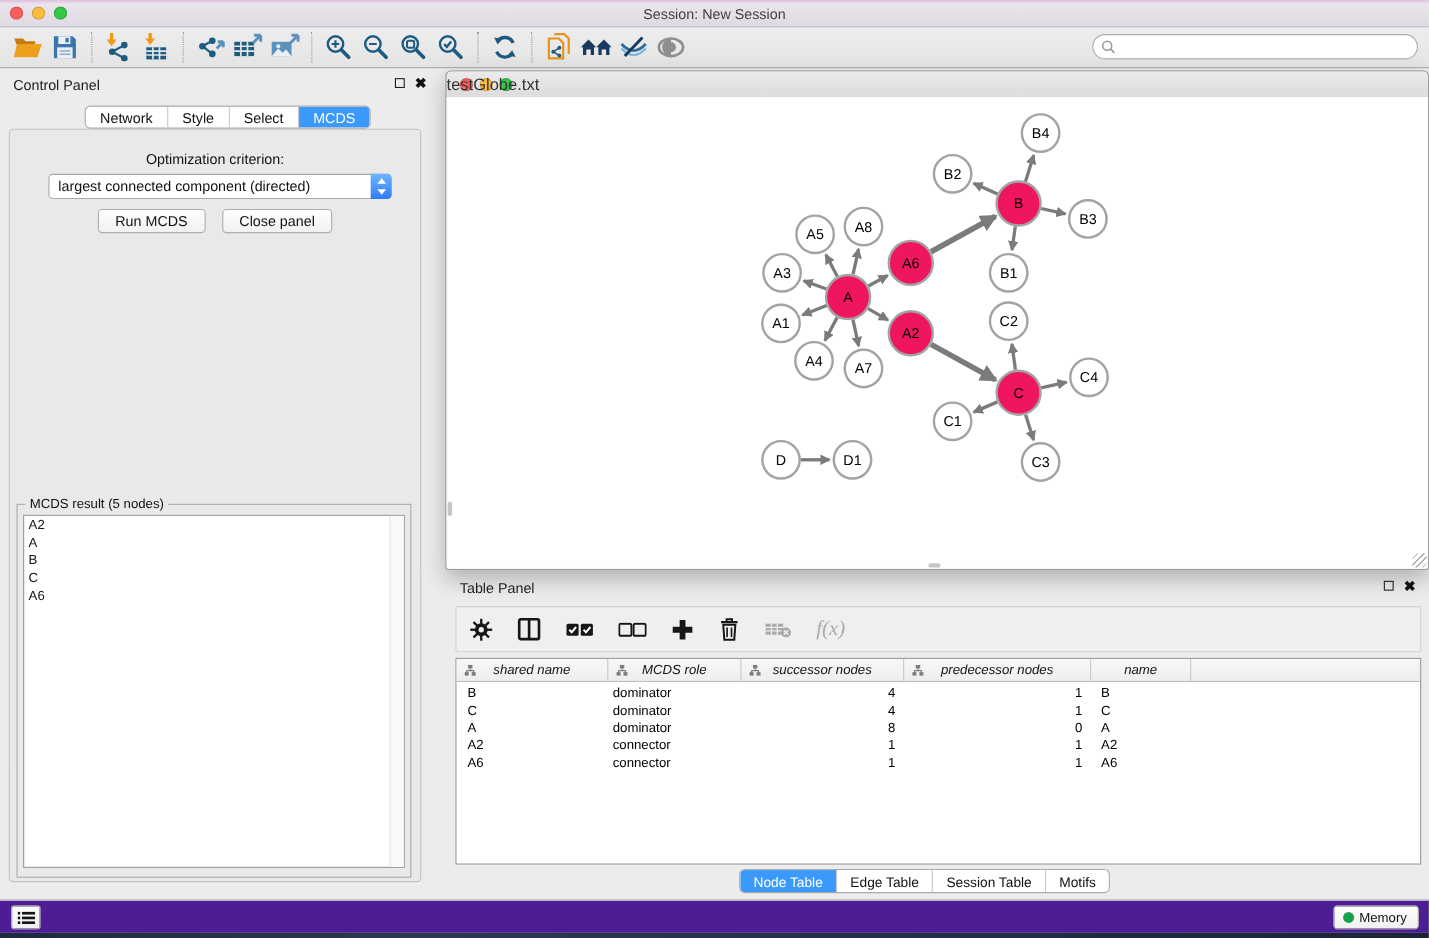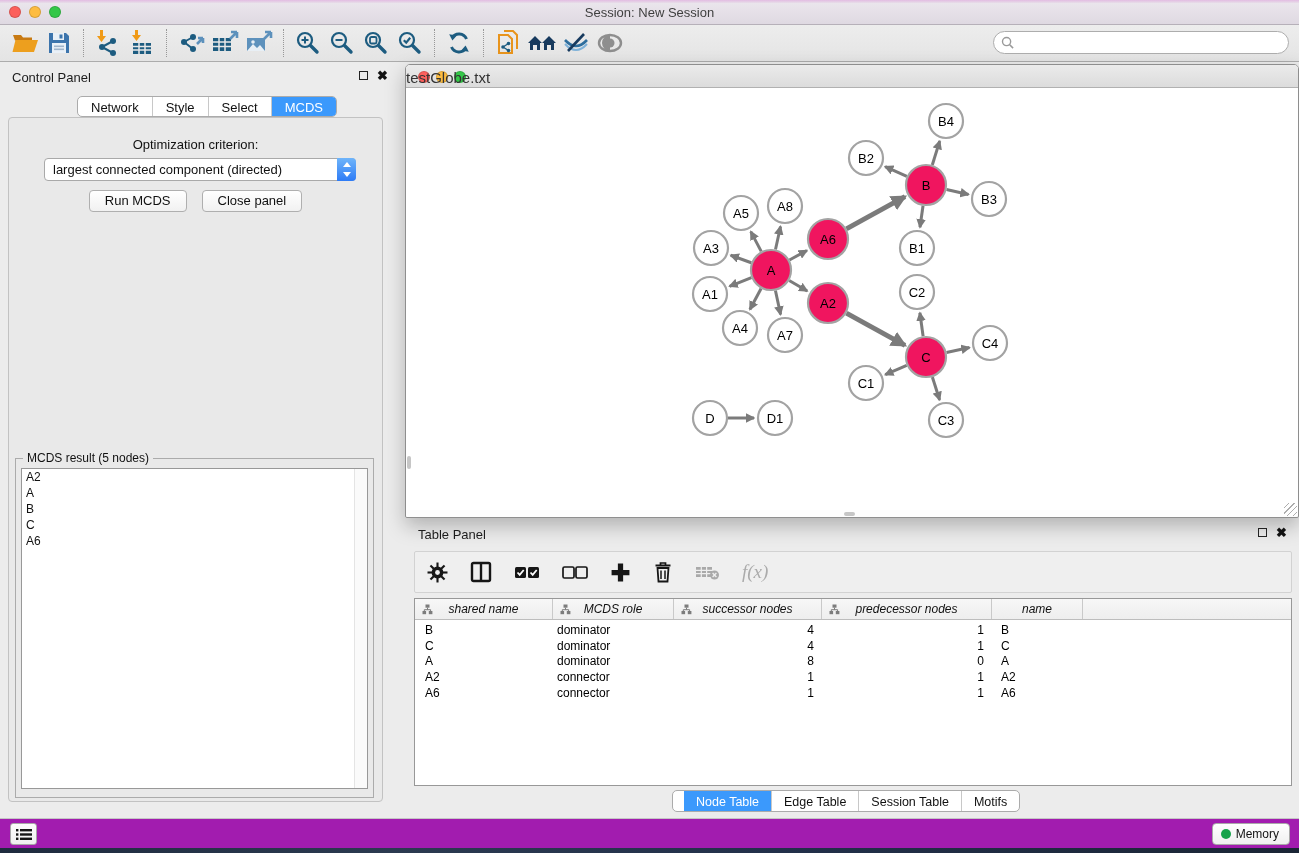--- a/index.html
+++ b/index.html
@@ -98,26 +98,26 @@
     justify-content:center; font-size:12px; color:#111; }
   .thcell:last-child { border-right:none; }
   .thcell .hier { position:absolute; left:7px; top:5px; }
   .trow { display:grid; grid-template-columns:138px 121px 148px 170px 91px 1fr; height:15.7px; }
   .tcell { line-height:15.7px; color:#000; white-space:nowrap; }
   .tcell.c0 { padding-left:10px; }
   .tcell.c1 { padding-left:4px; }
   .tcell.c2 { text-align:right; padding-right:8px; }
   .tcell.c3 { text-align:right; padding-right:8px; }
   .tcell.c4 { padding-left:9px; }
-  .tp-tabs { left:267px; top:270px; height:22px;padding-left:11px; }
+  .tp-tabs { left:267px; top:270px; height:22px; }
   .tp-tabs .seg-tab { font-size:12.5px; line-height:18px; padding:2px 12px; }
 
   
   .statusbar { position:absolute; left:0; top:818px; width:1299px; height:30px;
-    background:#a21caf; border-top:1px solid #C5C5C5; }
+    background:#4c1d95; border-top:1px solid #C5C5C5; }
   .list-btn { position:absolute; left:10px; top:4px; width:27px; height:22px;
     background:linear-gradient(#FDFDFD,#F0F0F0); border:1px solid #A9A9A9; border-radius:3px;
     display:flex; align-items:center; justify-content:center; }
   .mem-btn { position:absolute; right:9px; top:4px; height:22px; padding:0 10px 0 8px;
     background:linear-gradient(#FFFFFF,#F0F0F0); border:1px solid #A9A9A9; border-radius:4px;
     display:flex; align-items:center; gap:5px; font-size:12px; color:#111; }
   .mem-dot { width:10px; height:10px; border-radius:50%; background:#17A34A; }
   .desktop-strip { position:absolute; left:0; top:848px; width:1299px; height:5px;
     background:linear-gradient(90deg,#1E2B3E,#2B3A50 30%,#22304A 60%,#1A2535); }
 </style>

